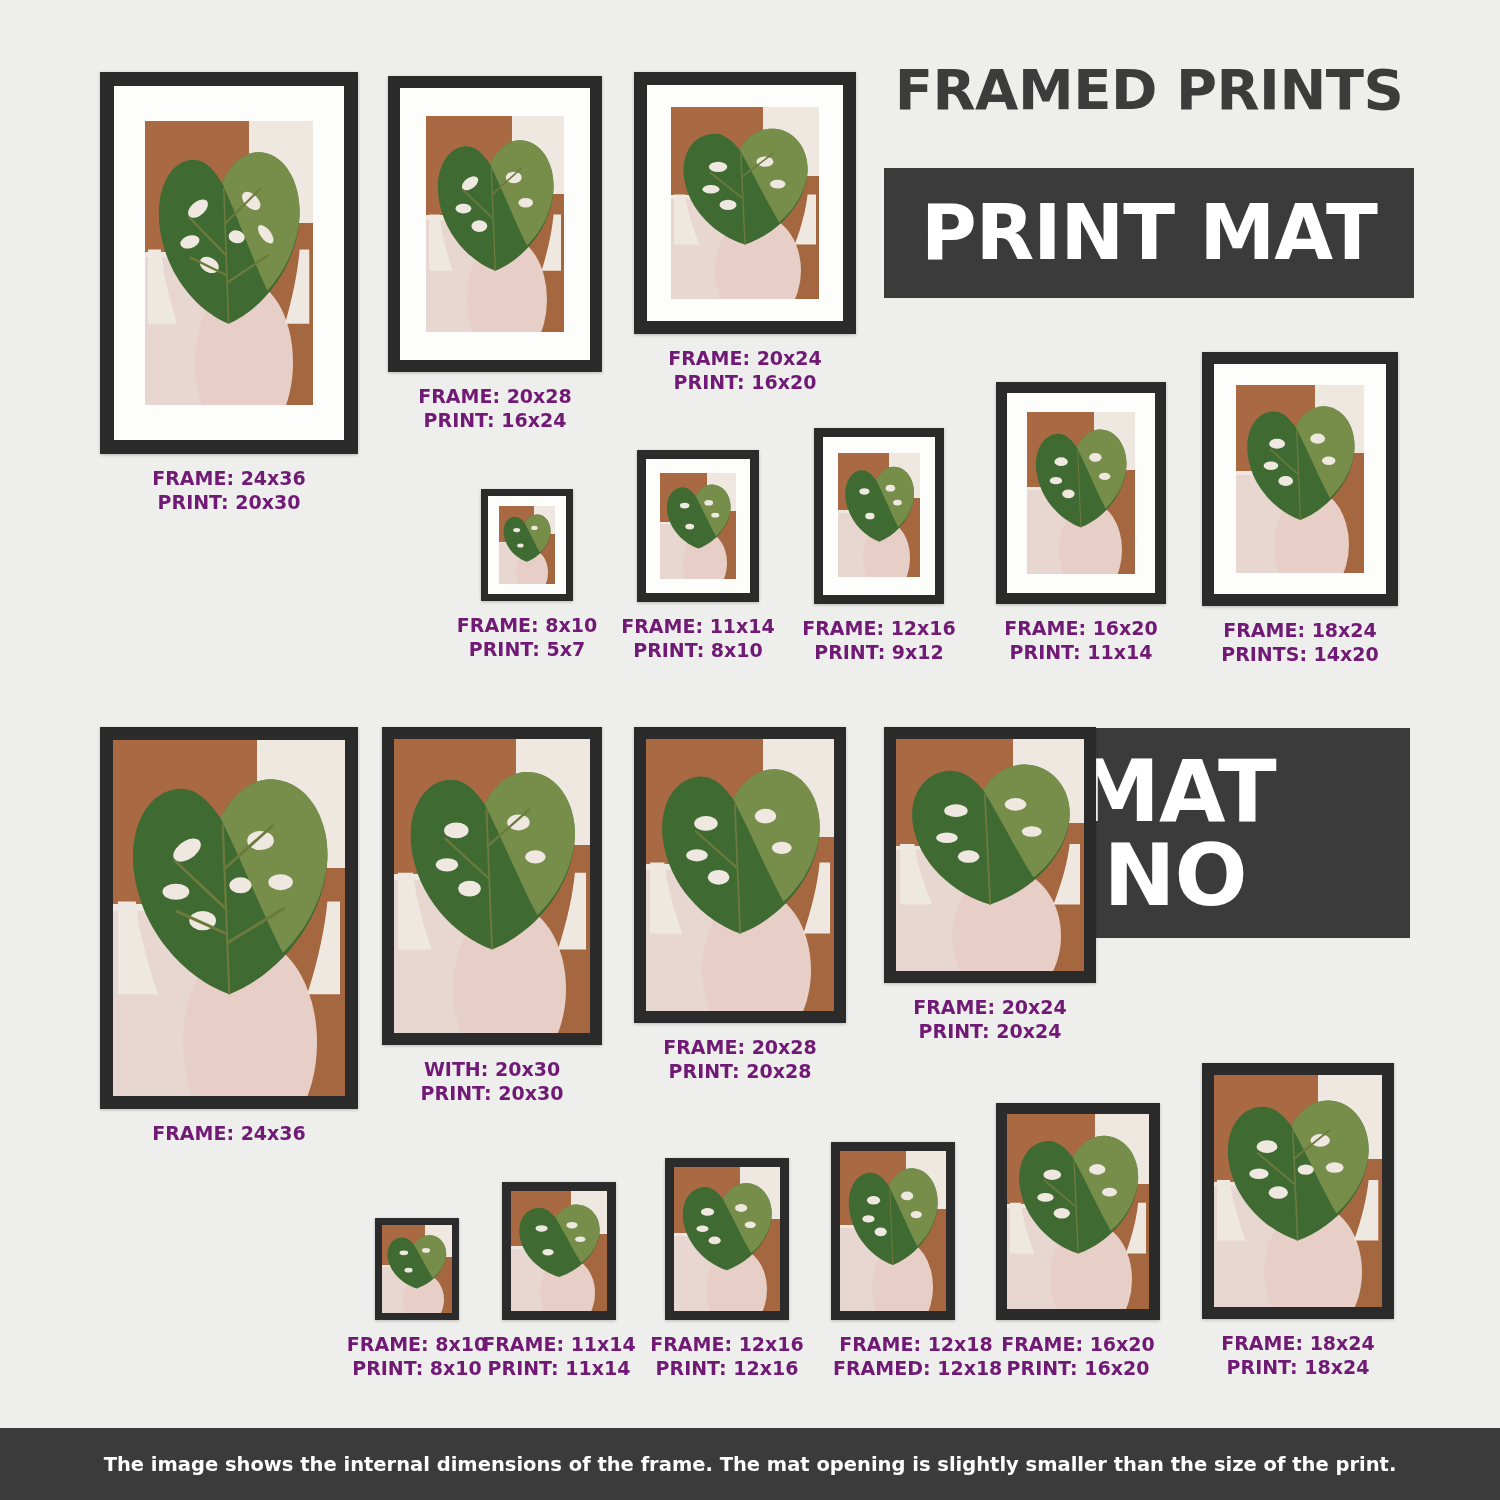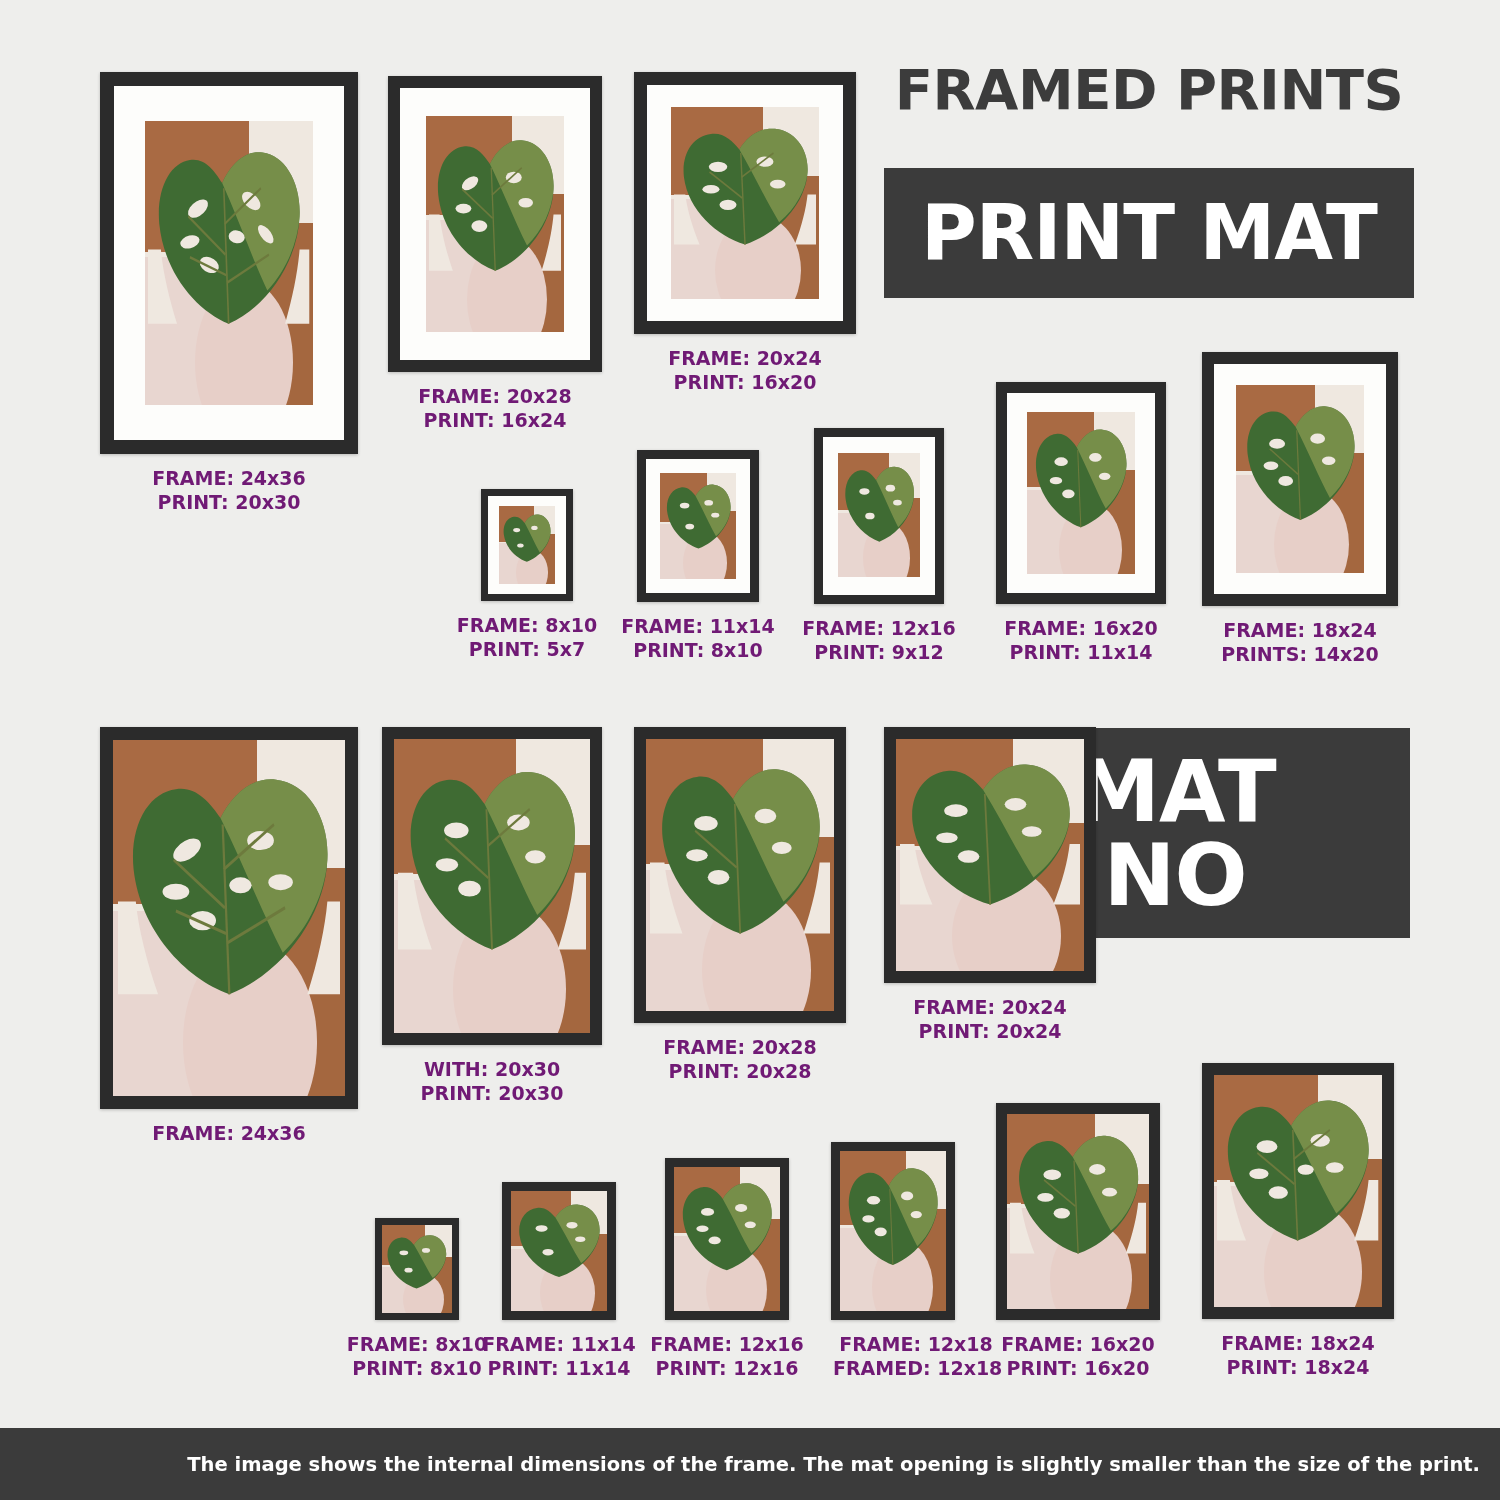--- a/index.html
+++ b/index.html
@@ -145,21 +145,21 @@
   .footer {
     position: absolute;
     left: 0;
     bottom: 0;
     width: 1500px;
     height: 72px;
     background: #3b3b3b;
     color: #ffffff;
     display: flex;
     align-items: center;
-    justify-content: flex-end;
+    justify-content: center;
     font-size: 19.5px;
     font-weight: 700;
     text-align: center;
     padding: 0 20px;
     box-sizing: border-box;
   }
 </style>
 </head>
 <body>
 

